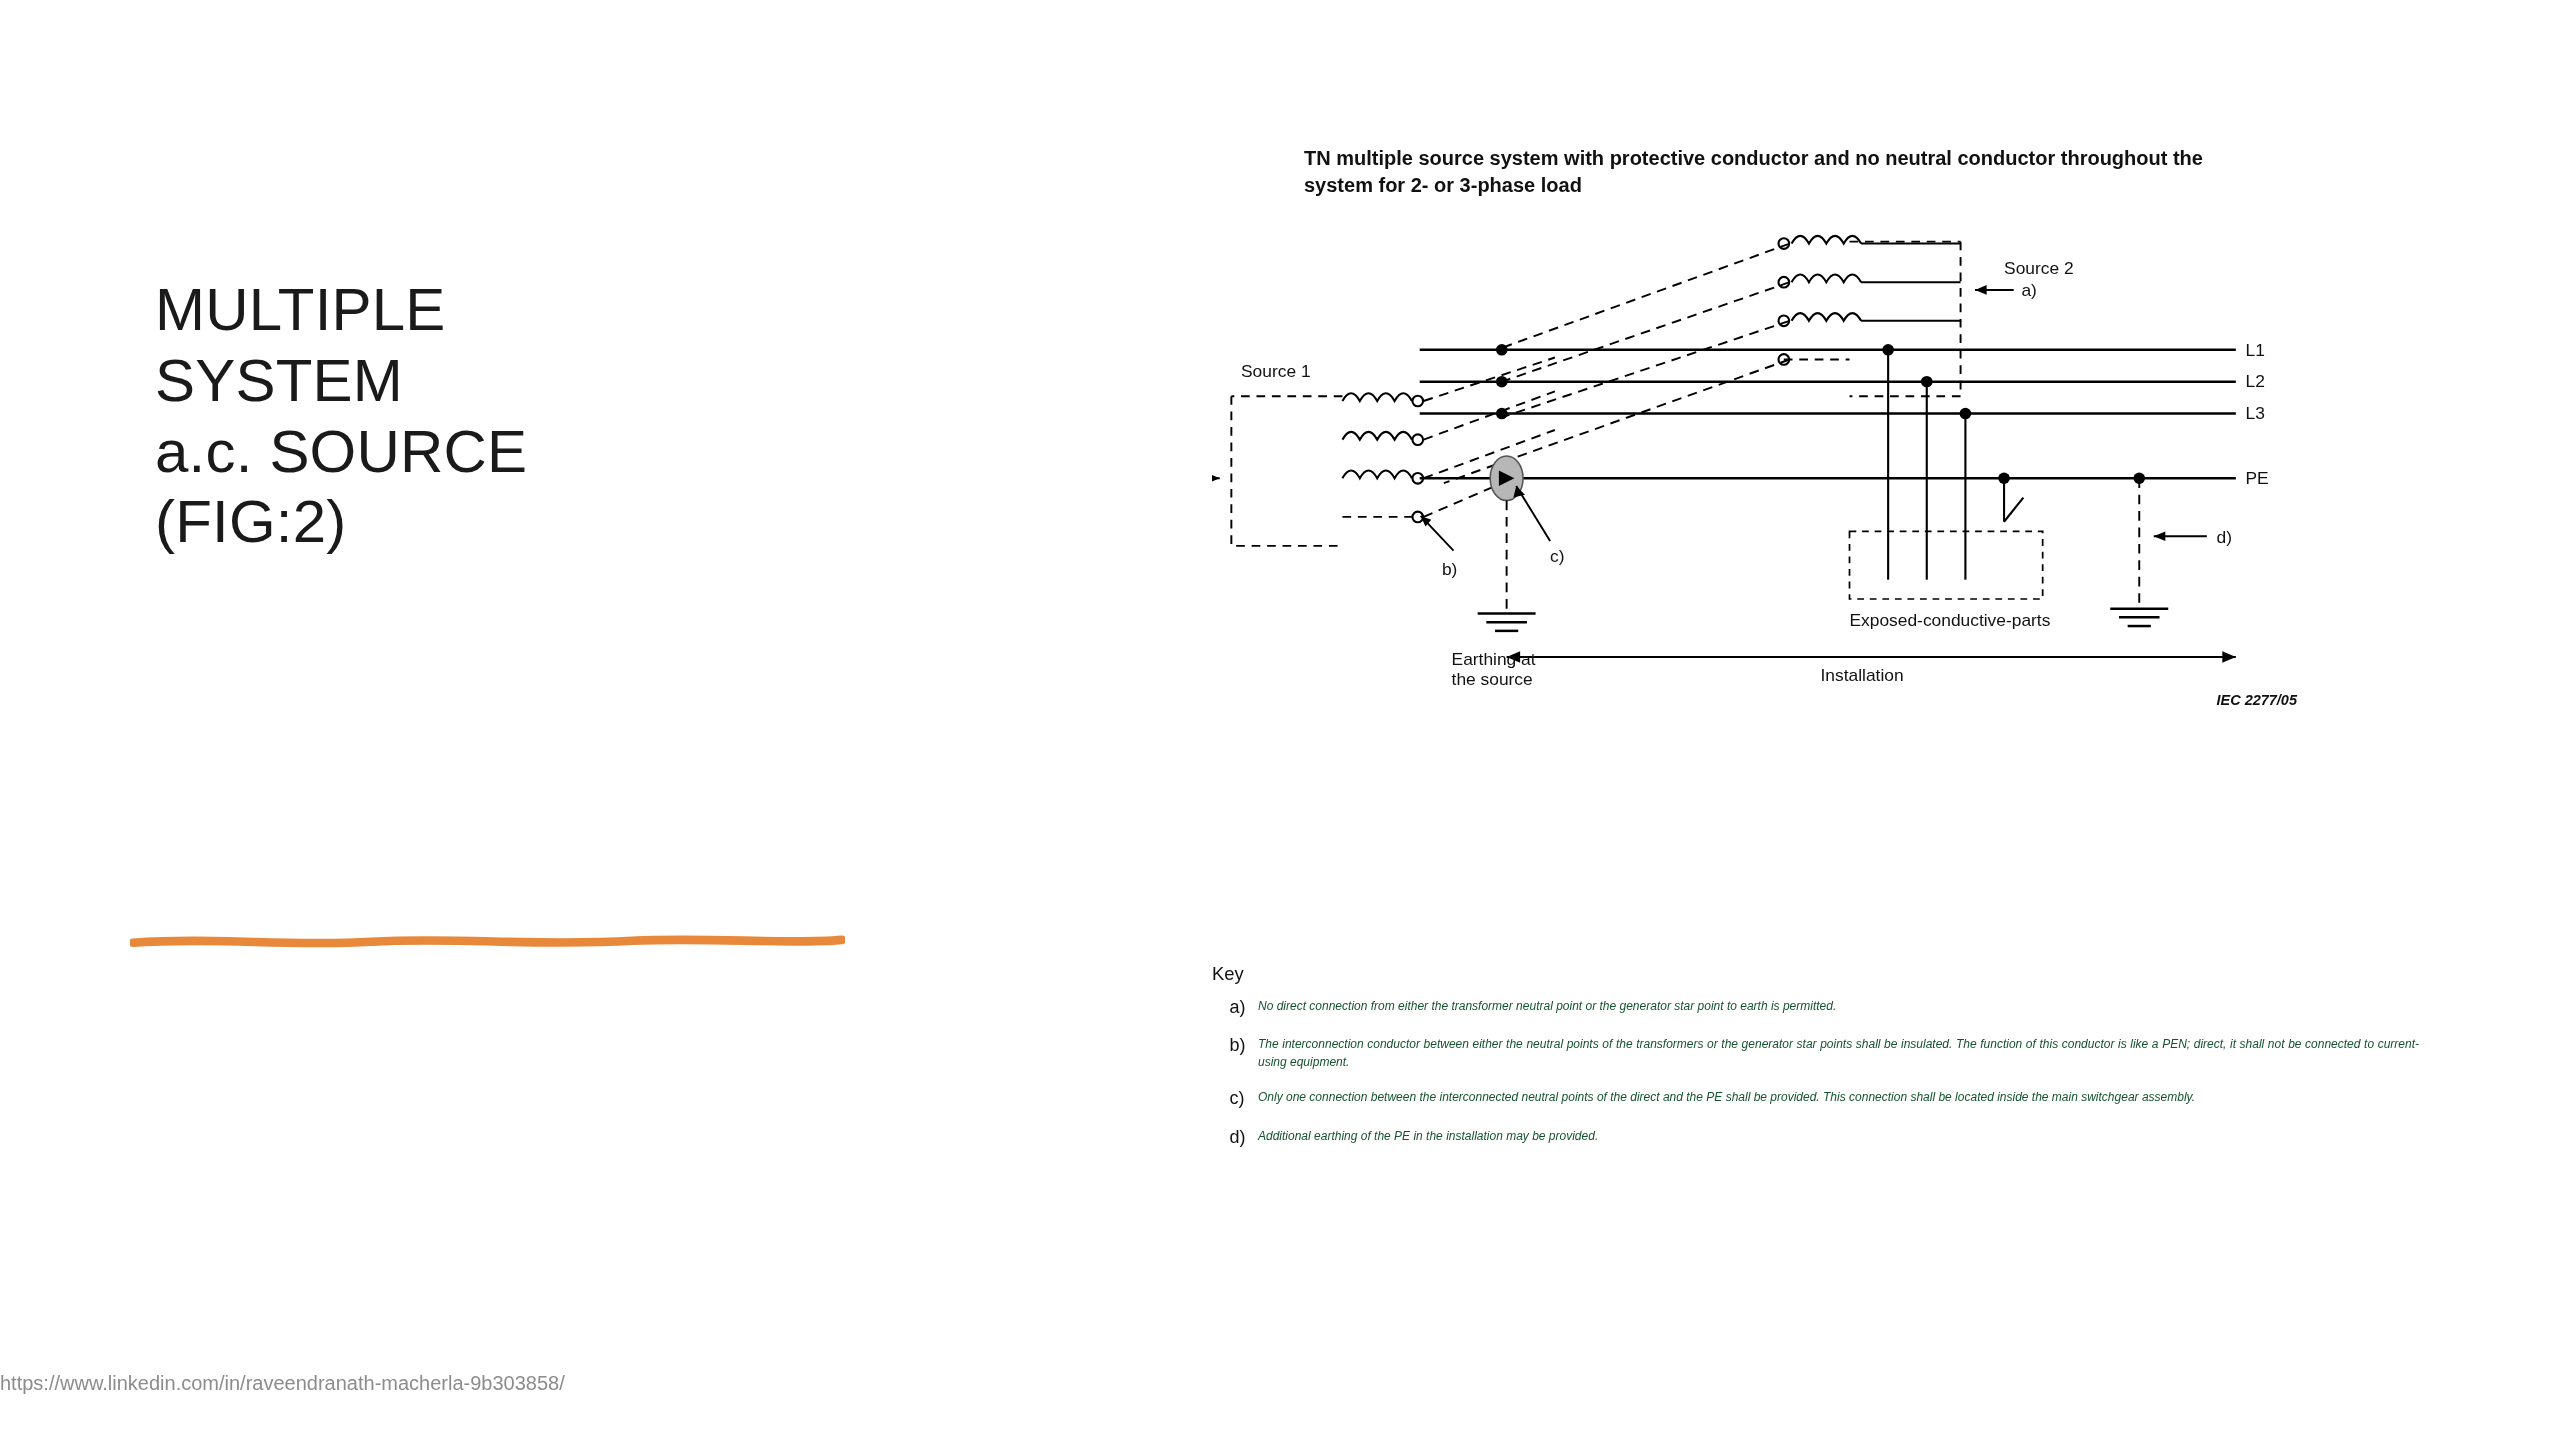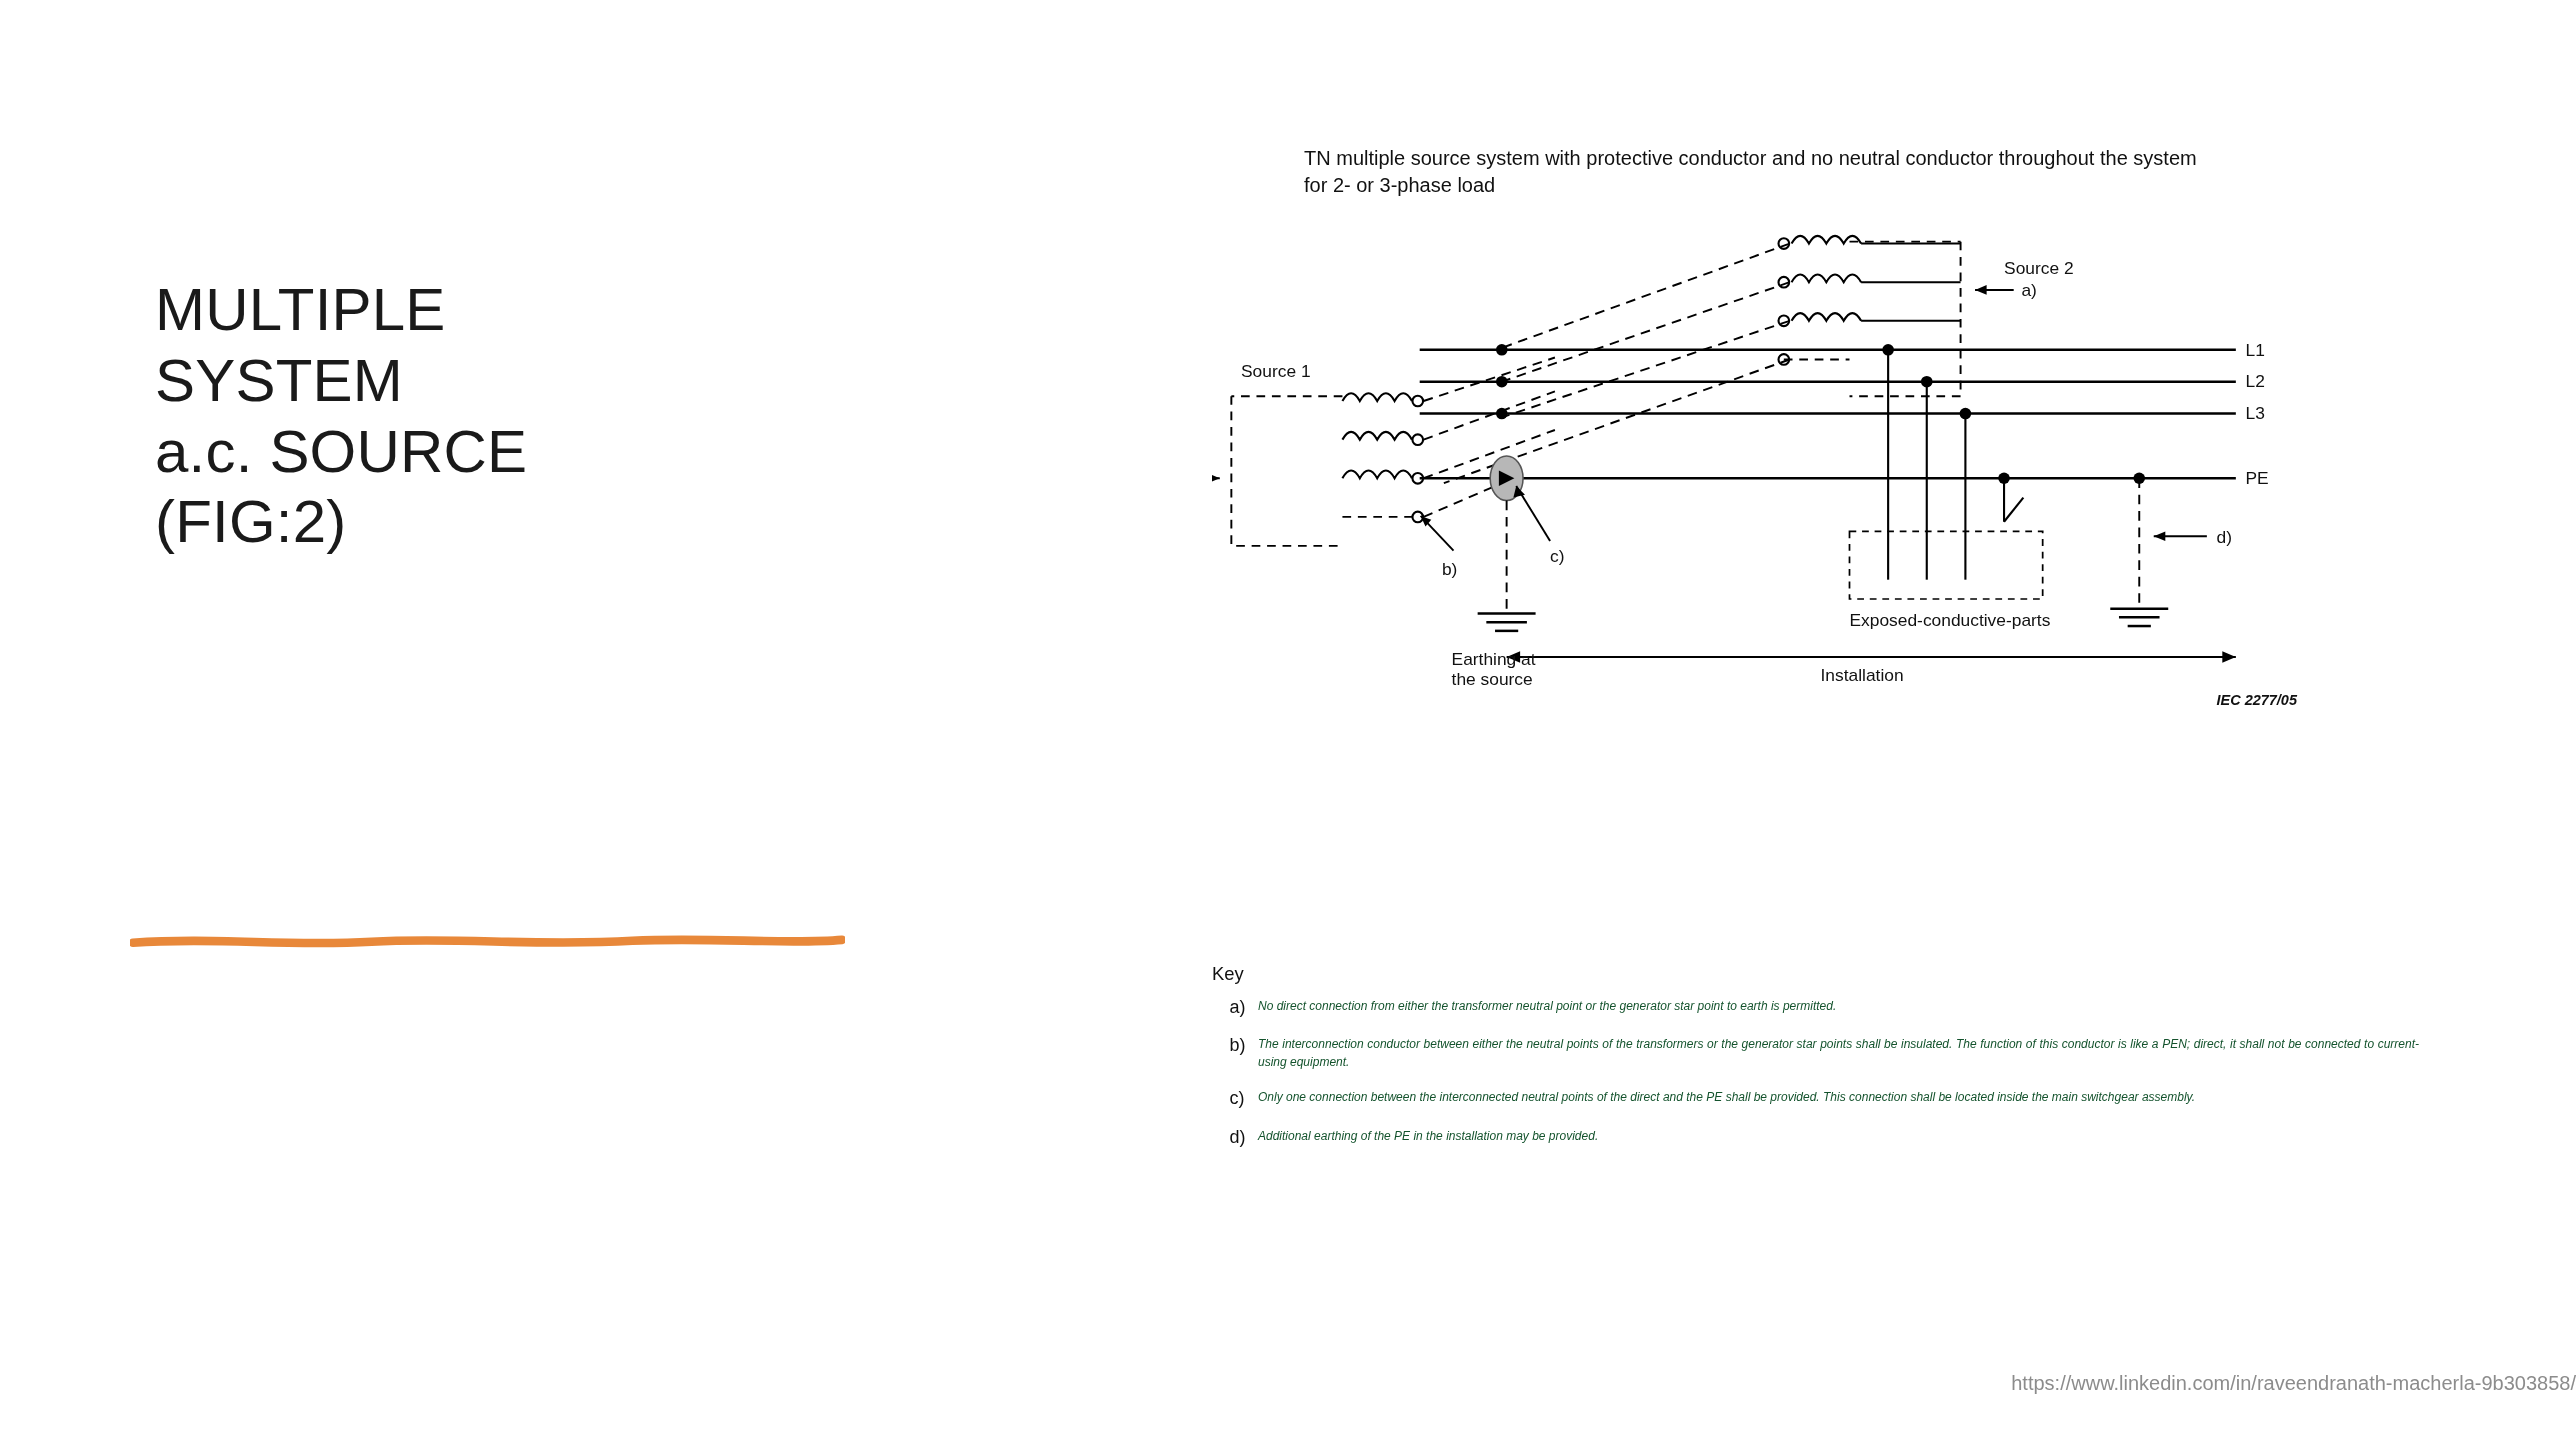--- a/index.html
+++ b/index.html
@@ -50,21 +50,21 @@
     top: 126px;
     width: 1275px;
     height: 1227px;
   }
   .fig-caption {
     position: absolute;
     left: 92px;
     top: 19.3px;
     width: 918px;
     font-size: 20px;
-    font-weight: normal;
+    font-weight: bold;
     color: #111;
     line-height: 1.35;
   }
   .diagram-wrap {
     position: absolute;
     left: 0;
     top: 77px;
     width: 1275px;
     height: 792px;
   }
@@ -101,21 +101,21 @@
     text-align: justify;
     font-style: italic;
   }
 
   
   .footer-link {
     position: absolute;
     left: 0;
     right: 0;
     top: 1372px;
-    text-align: right;
+    text-align: left;
     font-size: 20px;
     color: #8c8c8c;
   }
 </style>
 </head>
 <body>
 
 <div class="slide">
 
   <div class="title-block">

